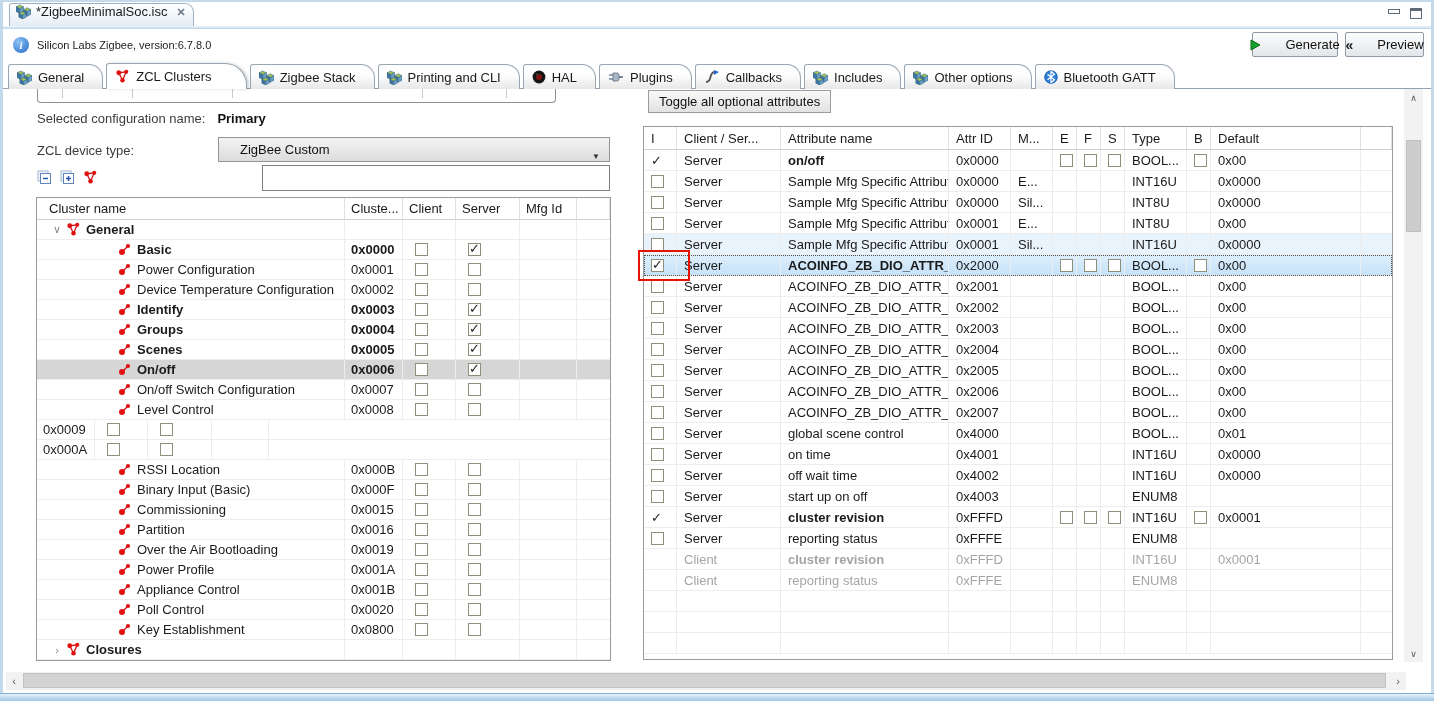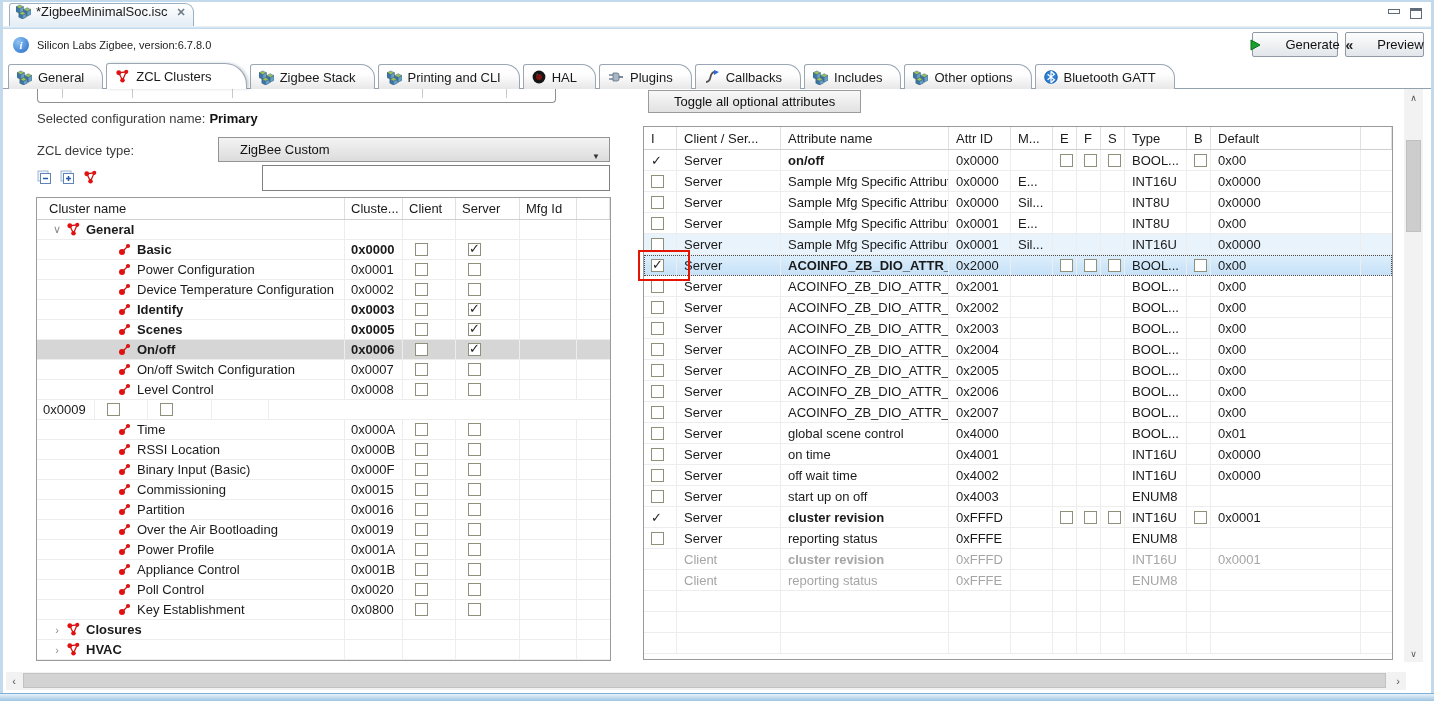--- a/index.html
+++ b/index.html
@@ -53,21 +53,21 @@
          z-index:1; white-space:nowrap; }
   .tab.active { background:#fff; z-index:3; height:26px; border-radius:3px 22px 0 0;
                 padding-right:34px; box-shadow:2px 0 3px rgba(120,130,140,.35); }
   .ticon { display:flex; align-items:center; }
 
   
   .partial-box { position:absolute; left:37px; top:89px; width:519px; height:14px;
                  border:1px solid #8f8f8f; border-top:none; border-radius:0 0 4px 4px; background:#fff; }
   .partial-box i { position:absolute; top:0; bottom:4px; width:1px; background:#c9c9c9; }
   .cfg-line { position:absolute; left:37px; top:111px; color:#3c3c3c; }
-  .cfg-line b { color:#111; margin-left:4px; }
+  .cfg-line b { color:#111; margin-left:12px; }
   .devtype-label { position:absolute; left:37px; top:143px; color:#3c3c3c; }
   .dropdown { position:absolute; left:218px; top:137px; width:392px; height:25px;
               border:1px solid #949494; background:linear-gradient(#f3f3f3,#dcdcdc);
               padding-left:21px; line-height:23px; color:#111; }
   .dropdown::after { content:"▼"; position:absolute; right:9px; top:7px; font-size:8px; color:#333; }
   .ltoolbar { position:absolute; left:37px; top:170px; display:flex; gap:8px; align-items:center; }
   .search { position:absolute; left:262px; top:165px; width:348px; height:26px;
             border:1px solid #7f7f7f; background:#fff; padding:0 5px; font:13px "Liberation Sans",sans-serif; }
 
   .cluster-table { position:absolute; left:36px; top:197px; width:575px; height:464px;
@@ -89,21 +89,21 @@
   .gname { font-weight:bold; margin-left:5px; }
   .licon { margin-left:81px; display:flex; }
   .lname { margin-left:6px; }
   .b { font-weight:bold; }
 
   .cbx { width:13px; height:13px; border:1px solid #8f907c; background:#fff;
          margin-left:6px; position:relative; flex:none; }
   .cbx.checked::before { content:"✓"; position:absolute; left:0px; top:-3px; font-size:13px; color:#222; }
 
   
-  .toggle-btn { position:absolute; left:648px; top:90px; height:23px; padding:0 25px;
+  .toggle-btn { position:absolute; left:648px; top:90px; height:23px; padding:0 10px;
                 border:1px solid #9b9b9b; background:linear-gradient(#f8f8f8,#e2e2e2);
                 line-height:21px; color:#111; }
   .attr-table { position:absolute; left:643px; top:126px; width:750px; height:534px;
                 border:1px solid #9b9b9b; background:#fff; }
   .rrow { display:flex; height:21px; border-bottom:1px solid #ededed; align-items:stretch; position:relative; }
   .rrow.rhead { height:23px; border-bottom:1px solid #cfcfcf; }
   .rrow.hl  { background:#e9f3fc; }
   .rrow.sel { background:linear-gradient(#ddeffc,#c6e1f8); outline:1px dotted #4d4d4d; outline-offset:-1px; z-index:2; }
   .rrow.dim, .rrow.dim .rcell { color:#a5a5a5; }
   .rcell { display:flex; align-items:center; border-right:1px solid #ededed;
@@ -491,20 +491,41 @@
     </div>
     <div class="lrow">
       <span class="lcell lc0">
         <span class="licon">
           <svg width="13" height="13" viewBox="0 0 13 13">
             <line x1="4" y1="9" x2="10" y2="3" stroke="#cf1010" stroke-width="1.3"></line>
             <circle cx="4" cy="9" r="3" fill="#e01111"></circle>
             <circle cx="10" cy="3" r="2.1" fill="#e01111"></circle>
           </svg>
         </span>
+        <span class="lname b">Groups</span>
+      </span>
+      <span class="lcell lc1 b">0x0004</span>
+      <span class="lcell lc2">
+        <span class="cbx"></span>
+      </span>
+      <span class="lcell lc3">
+        <span class="cbx checked"></span>
+      </span>
+      <span class="lcell lc4"></span>
+      <span class="lcell lc5"></span>
+    </div>
+    <div class="lrow">
+      <span class="lcell lc0">
+        <span class="licon">
+          <svg width="13" height="13" viewBox="0 0 13 13">
+            <line x1="4" y1="9" x2="10" y2="3" stroke="#cf1010" stroke-width="1.3"></line>
+            <circle cx="4" cy="9" r="3" fill="#e01111"></circle>
+            <circle cx="10" cy="3" r="2.1" fill="#e01111"></circle>
+          </svg>
+        </span>
         <span class="lname b">Scenes</span>
       </span>
       <span class="lcell lc1 b">0x0005</span>
       <span class="lcell lc2">
         <span class="cbx"></span>
       </span>
       <span class="lcell lc3">
         <span class="cbx checked"></span>
       </span>
       <span class="lcell lc4"></span>
@@ -578,30 +599,20 @@
       <span class="lcell lc2">
         <span class="cbx"></span>
       </span>
       <span class="lcell lc3">
         <span class="cbx"></span>
       </span>
       <span class="lcell lc4"></span>
       <span class="lcell lc5"></span>
     </div>
     <div class="lrow">
-      <span class="lcell lc0">
-        <span class="licon">
-          <svg width="13" height="13" viewBox="0 0 13 13">
-            <line x1="4" y1="9" x2="10" y2="3" stroke="#cf1010" stroke-width="1.3"></line>
-            <circle cx="4" cy="9" r="3" fill="#e01111"></circle>
-            <circle cx="10" cy="3" r="2.1" fill="#e01111"></circle>
-          </svg>
-        </span>
-        <span class="lname">Time</span>
-      </span>
       <span class="lcell lc1">0x000A</span>
       <span class="lcell lc2">
         <span class="cbx"></span>
       </span>
       <span class="lcell lc3">
         <span class="cbx"></span>
       </span>
       <span class="lcell lc4"></span>
       <span class="lcell lc5"></span>
     </div>

